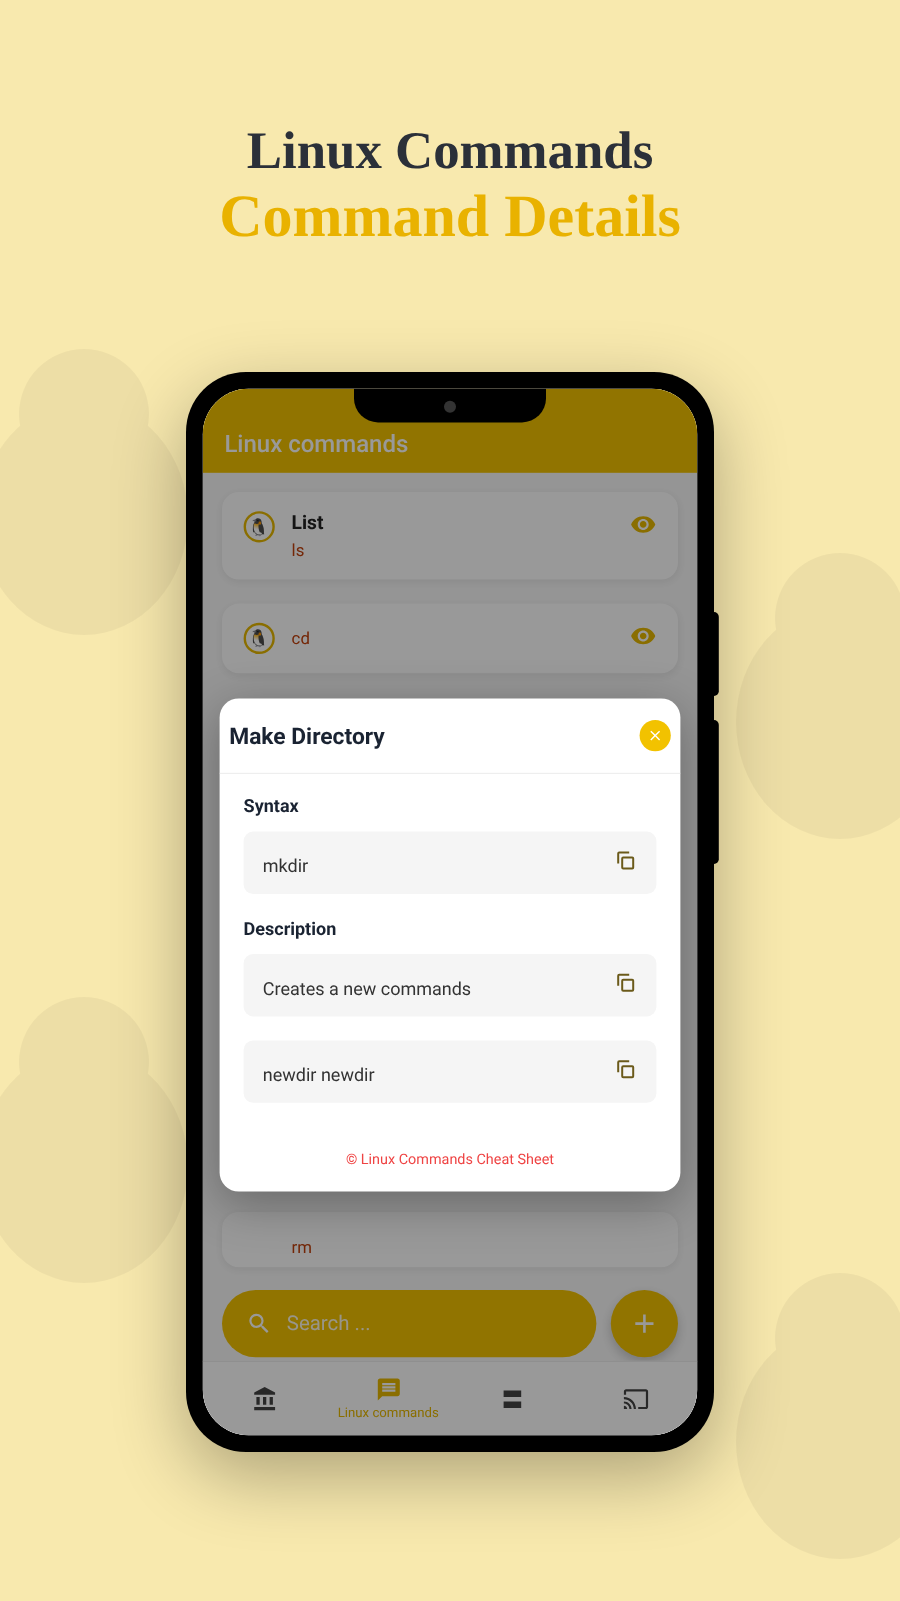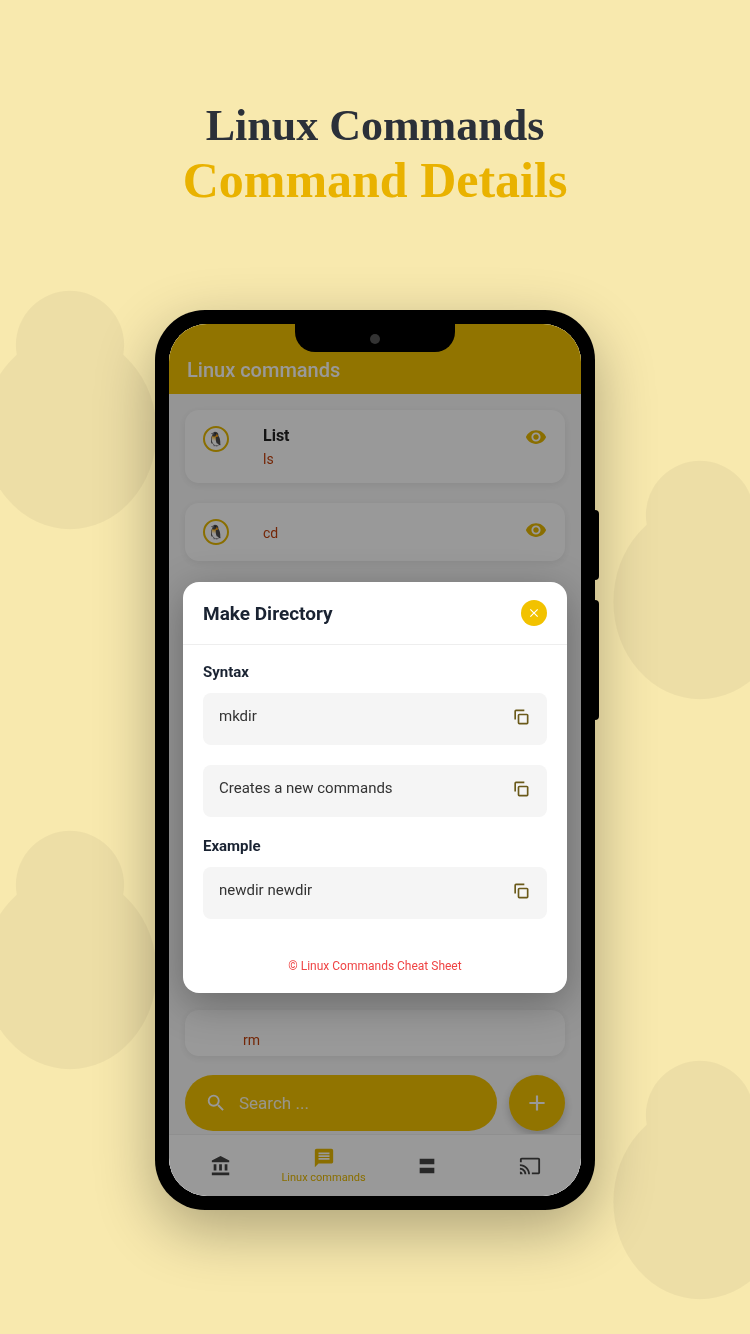--- a/index.html
+++ b/index.html
@@ -126,21 +126,21 @@
   width: 26px;
   height: 26px;
   border-radius: 50%;
   border: 2px solid #e6b800;
   display: flex;
   align-items: center;
   justify-content: center;
   flex-shrink: 0;
   font-size: 14px;
 }
-.card-texts { flex: 1; margin-left: 20px; }
+.card-texts { flex: 1; }
 .card-title {
   font-weight: 700;
   font-size: 16px;
   color: #222;
 }
 .card-sub {
   font-size: 14px;
   color: #c2410c;
   margin-top: 6px;
 }
@@ -237,21 +237,21 @@
   background: #fff;
   border-radius: 16px;
   z-index: 30;
   box-shadow: 0 10px 40px rgba(0,0,0,0.3);
   overflow: hidden;
 }
 .modal-header {
   display: flex;
   justify-content: space-between;
   align-items: center;
-  padding: 18px 20px;
+  padding: 18px 8px;
   border-bottom: 1px solid #eee;
 }
 .modal-title {
   font-size: 19px;
   font-weight: 700;
   color: #1a2332;
 }
 .close-btn {
   width: 26px;
   height: 26px;
@@ -269,21 +269,21 @@
   font-size: 15px;
   color: #1a2332;
   margin-bottom: 12px;
 }
 .code-box {
   background: #f5f5f5;
   border-radius: 8px;
   padding: 14px 16px;
   display: flex;
   justify-content: space-between;
-  align-items: flex-start;
+  align-items: flex-end;
   margin-bottom: 20px;
 }
 .code-text {
   font-size: 15px;
   color: #333;
 }
 .copy-btn { color: #6b5a1a; cursor: pointer; }
 .modal-footer {
   text-align: center;
   padding: 10px 0 20px;
@@ -422,31 +422,31 @@
         <div class="code-box">
           <span class="code-text">mkdir</span>
           <span class="copy-btn">
             <svg width="20" height="20" viewBox="0 0 24 24" fill="none" stroke="currentColor" stroke-width="2">
                 <rect x="9" y="9" width="11" height="11" rx="1"></rect>
                 <path d="M5 15V5a1 1 0 011-1h10"></path>
               </svg>
           </span>
         </div>
 
+        <div class="section-label">Description</div>
         <div class="code-box">
           <span class="code-text">Creates a new commands</span>
           <span class="copy-btn">
             <svg width="20" height="20" viewBox="0 0 24 24" fill="none" stroke="currentColor" stroke-width="2">
                 <rect x="9" y="9" width="11" height="11" rx="1"></rect>
                 <path d="M5 15V5a1 1 0 011-1h10"></path>
               </svg>
           </span>
         </div>
 
-        <div class="section-label">Example</div>
         <div class="code-box">
           <span class="code-text">newdir newdir</span>
           <span class="copy-btn">
             <svg width="20" height="20" viewBox="0 0 24 24" fill="none" stroke="currentColor" stroke-width="2">
                 <rect x="9" y="9" width="11" height="11" rx="1"></rect>
                 <path d="M5 15V5a1 1 0 011-1h10"></path>
               </svg>
           </span>
         </div>
 

